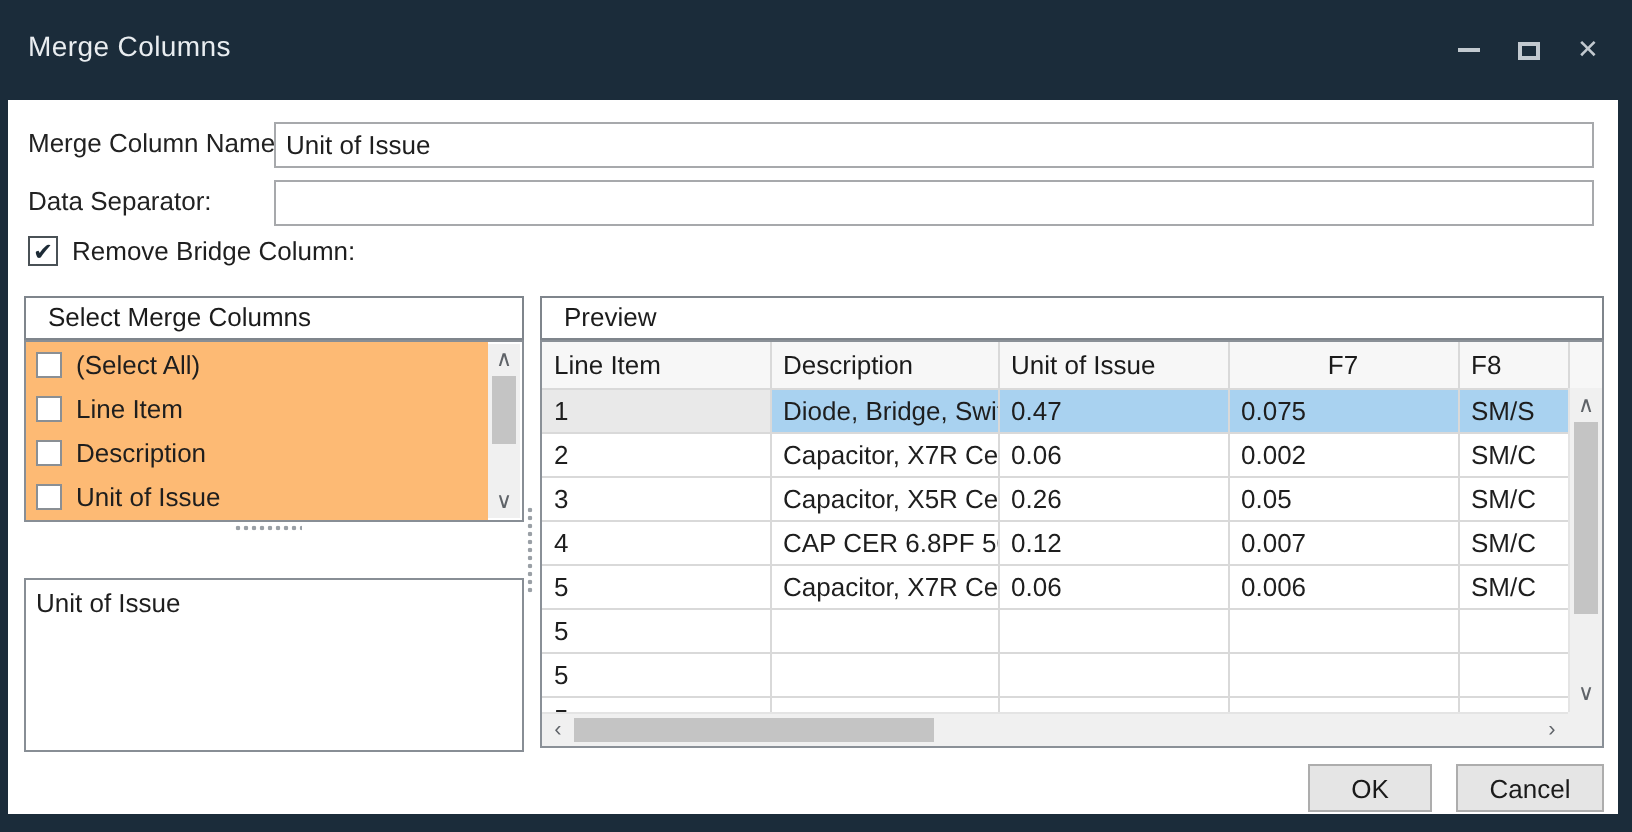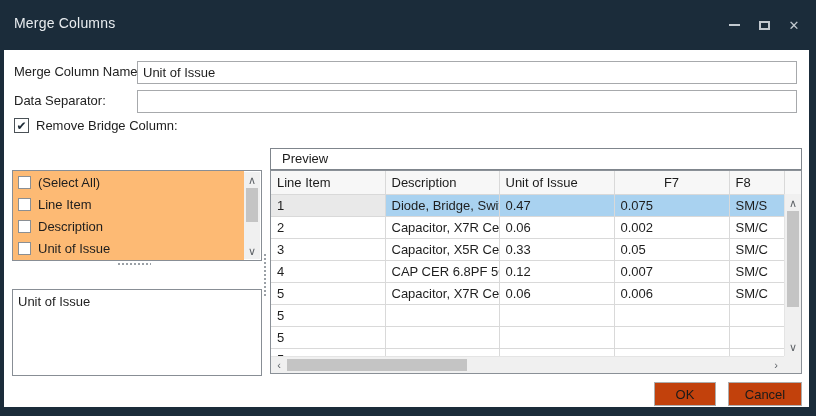--- a/index.html
+++ b/index.html
@@ -52,21 +52,21 @@
   .grid { position:absolute; left:266px; top:120px; width:532px; height:204px; border:1px solid #8a9097; background:#fff; overflow:hidden; }
   table { border-collapse:collapse; table-layout:fixed; width:530px; }
   th, td { border:1px solid #d9d9d9; height:22px; padding:0 6px; text-align:left; font-weight:normal;
            font-size:13px; white-space:nowrap; overflow:hidden; }
   th { background:#f7f7f7; border-top:none; color:#1b1b1b; height:23px; }
   th:first-child, td:first-child { border-left:none; }
   th:last-child, td:last-child { border-right:none; }
   tr.sel td { background:#a9d2f0; }
   tr.sel td:first-child { background:#e9e9e9; }
 
-  .btn { position:absolute; top:332px; height:24px; background:#c2410c; border:1px solid #adadad; color:#1a1a1a;
+  .btn { position:absolute; top:332px; height:24px; background:#e5e5e5; border:1px solid #adadad; color:#1a1a1a;
          font-family:inherit; font-size:13px; text-align:center; }
 </style>
 </head>
 <body>
 
 <div class="window">
 
   <div class="titlebar">
     <div class="title">Merge Columns</div>
     <div class="winbtns">
@@ -88,20 +88,21 @@
     <input class="tbox" style="top: 11px;" value="Unit of Issue">
 
     <div class="flabel" style="top:43px;">Data Separator:</div>
     <input class="tbox" style="top: 40px;" value="">
 
     <div class="ckrow">
       <span class="ckbox">✔</span>
       <span>Remove Bridge Column:</span>
     </div>
 
+    <div class="panelhead" style="left:8px; top:98px; width:250px; height:22px;">Select Merge Columns</div>
 
     <div class="listbox" style="left:8px; top:120px; width:250px; height:91px;">
       <div class="items">
           <div class="citem">
             <span class="cb"></span>
             <span class="clabel">(Select All)</span>
           </div>
           <div class="citem">
             <span class="cb"></span>
             <span class="clabel">Line Item</span>
@@ -157,21 +158,21 @@
               <td>2</td>
               <td>Capacitor,  X7R Cer...</td>
               <td>0.06</td>
               <td>0.002</td>
               <td>SM/C</td>
               <td></td>
             </tr>
             <tr>
               <td>3</td>
               <td>Capacitor,  X5R Cer...</td>
-              <td>0.33</td>
+              <td>0.26</td>
               <td>0.05</td>
               <td>SM/C</td>
               <td></td>
             </tr>
             <tr>
               <td>4</td>
               <td>CAP CER 6.8PF 50V...</td>
               <td>0.12</td>
               <td>0.007</td>
               <td>SM/C</td>

